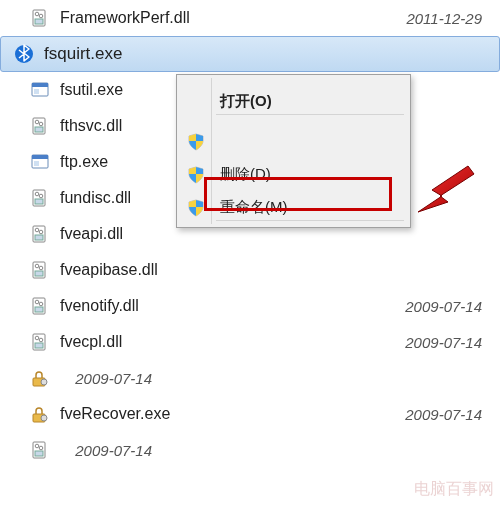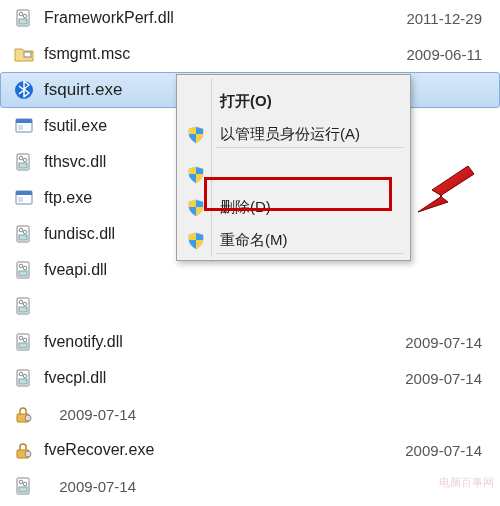--- a/index.html
+++ b/index.html
@@ -1,58 +1,50 @@
 <!DOCTYPE html>
 <html><head>
 <meta charset="utf-8">
 <style>
 * { margin: 0; padding: 0; box-sizing: border-box; }
 body { font-family: "Microsoft YaHei", "Segoe UI", Tahoma, sans-serif; font-size: 15px; background: #fff; width: 500px; height: 506px; overflow: hidden; position: relative; }
 .file-list { width: 100%; }
-.file-row { display: flex; align-items: center; height: 36px; padding-left: 14px; color: #222; }
+.file-row { display: flex; align-items: center; height: 36px; padding-left: 30px; color: #222; }
 .file-row.selected { background: linear-gradient(#d7e8f8, #bfd9f2); border: 1px solid #84acdd; border-radius: 3px; padding-left: 13px; }
 .file-row .icon { width: 20px; height: 20px; margin-right: 10px; flex-shrink: 0; }
 .file-row .name { flex: 1; font-size: 16px; color: #222; }
 .file-row.selected .name { font-size: 17px; }
-.file-row .date { color: #555; font-size: 15px; padding-right: 18px; min-width: 110px; text-align: right; }
+.file-row .date { color: #555; font-size: 15px; padding-right: 18px; min-width: 110px; text-align: right; font-style: italic; }
 .context-menu { position: absolute; top: 74px; left: 176px; width: 235px; background: #f0f0f0; border: 1px solid #a0a0a0; box-shadow: 2px 3px 6px rgba(0,0,0,0.25); padding: 3px; }
 .context-menu .gutter { position: absolute; left: 3px; top: 3px; bottom: 3px; width: 30px; background: #f0f0f0; }
 .context-menu .gutter::after { content: ''; position: absolute; right: -2px; top: 0; bottom: 0; width: 1px; background: #d4d4d4; }
 .menu-item { position: relative; height: 33px; display: flex; align-items: flex-end; padding-left: 40px; color: #222; font-size: 15px; cursor: default; }
 .menu-item.bold { font-weight: 600; }
 .menu-item .shield { position: absolute; left: 7px; width: 18px; height: 18px; }
 .menu-sep { height: 1px; background: #d4d4d4; margin: 3px 3px 3px 36px; }
 .highlight-box { position: absolute; top: 177px; left: 204px; width: 188px; height: 34px; border: 3px solid #c60000; pointer-events: none; }
 .arrow { position: absolute; top: 160px; left: 410px; pointer-events: none; }
-.watermark { position: absolute; right: 6px; bottom: 16px; font-size: 11px; color: #d8a8a8; opacity: 0.5; }
+.watermark { position: absolute; right: 6px; bottom: 6px; font-size: 16px; color: #d8a8a8; opacity: 0.5; }
 </style>
 </head>
 <body>
 
 <div class="file-list">
 
   <div class="file-row">
     <svg class="icon" viewBox="0 0 20 20">
         <rect x="3" y="2" width="12" height="16" rx="1" fill="#fff" stroke="#888"></rect>
         <rect x="5" y="11" width="8" height="5" fill="#c8d8e8" stroke="#7a9"></rect>
         <circle cx="7" cy="6" r="1.8" fill="none" stroke="#888" stroke-width="1"></circle>
         <circle cx="11" cy="8" r="1.8" fill="none" stroke="#888" stroke-width="1"></circle>
       </svg>
     <span class="name">FrameworkPerf.dll</span>
     <span class="date">2011-12-29</span>
   </div>
 
-  <div class="file-row">
-    <svg class="icon" viewBox="0 0 20 20">
-        <path d="M1 5h7l2 2h9v10H1z" fill="#f6d98a" stroke="#c9a23b"></path>
-        <rect x="10" y="8" width="7" height="5" fill="#fff" stroke="#888"></rect>
-      </svg>
-    <span class="name">fsmgmt.msc</span>
-    <span class="date">2009-06-11</span>
-  </div>
 
   <div class="file-row selected">
     <svg class="icon" viewBox="0 0 20 20">
         <circle cx="10" cy="10" r="9" fill="#1b6fd6"></circle>
         <path d="M10 3v14l5-4-5-4 5-4-5-4zm0 7L5 6m5 4l-5 4" stroke="#fff" stroke-width="1.5" fill="none" stroke-linejoin="round"></path>
       </svg>
     <span class="name">fsquirt.exe</span>
     <span class="date"></span>
   </div>
 
@@ -109,20 +101,21 @@
     <span class="date"></span>
   </div>
 
   <div class="file-row">
     <svg class="icon" viewBox="0 0 20 20">
         <rect x="3" y="2" width="12" height="16" rx="1" fill="#fff" stroke="#888"></rect>
         <rect x="5" y="11" width="8" height="5" fill="#c8d8e8" stroke="#7a9"></rect>
         <circle cx="7" cy="6" r="1.8" fill="none" stroke="#888" stroke-width="1"></circle>
         <circle cx="11" cy="8" r="1.8" fill="none" stroke="#888" stroke-width="1"></circle>
       </svg>
+    <span class="name">fveapibase.dll</span>
     <span class="date"></span>
   </div>
 
   <div class="file-row">
     <svg class="icon" viewBox="0 0 20 20">
         <rect x="3" y="2" width="12" height="16" rx="1" fill="#fff" stroke="#888"></rect>
         <rect x="5" y="11" width="8" height="5" fill="#c8d8e8" stroke="#7a9"></rect>
         <circle cx="7" cy="6" r="1.8" fill="none" stroke="#888" stroke-width="1"></circle>
         <circle cx="11" cy="8" r="1.8" fill="none" stroke="#888" stroke-width="1"></circle>
       </svg>
@@ -169,30 +162,20 @@
       </svg>
     <span class="date">2009-07-14</span>
   </div>
 
 </div>
 
 <div class="context-menu">
   <div class="gutter"></div>
   <div class="menu-item bold">
     <span>打开(O)</span>
-  </div>
-  <div class="menu-item">
-    <svg class="shield" viewBox="0 0 18 18">
-        <path d="M9 1l7 2v5c0 5-7 9-7 9S2 13 2 8V3z" fill="#fff" stroke="#888" stroke-width="0.5"></path>
-        <path d="M9 1l7 2v5H9z" fill="#3c9bea"></path>
-        <path d="M2 3l7-2v7H2z" fill="#f7d23e"></path>
-        <path d="M9 8h7c0 5-7 9-7 9z" fill="#f7d23e"></path>
-        <path d="M2 8h7v9S2 13 2 8z" fill="#3c9bea"></path>
-      </svg>
-    <span>以管理员身份运行(A)</span>
   </div>
   <div class="menu-sep"></div>
   <div class="menu-item">
     <svg class="shield" viewBox="0 0 18 18">
         <path d="M9 1l7 2v5c0 5-7 9-7 9S2 13 2 8V3z" fill="#fff" stroke="#888" stroke-width="0.5"></path>
         <path d="M9 1l7 2v5H9z" fill="#3c9bea"></path>
         <path d="M2 3l7-2v7H2z" fill="#f7d23e"></path>
         <path d="M9 8h7c0 5-7 9-7 9z" fill="#f7d23e"></path>
         <path d="M2 8h7v9S2 13 2 8z" fill="#3c9bea"></path>
       </svg>

